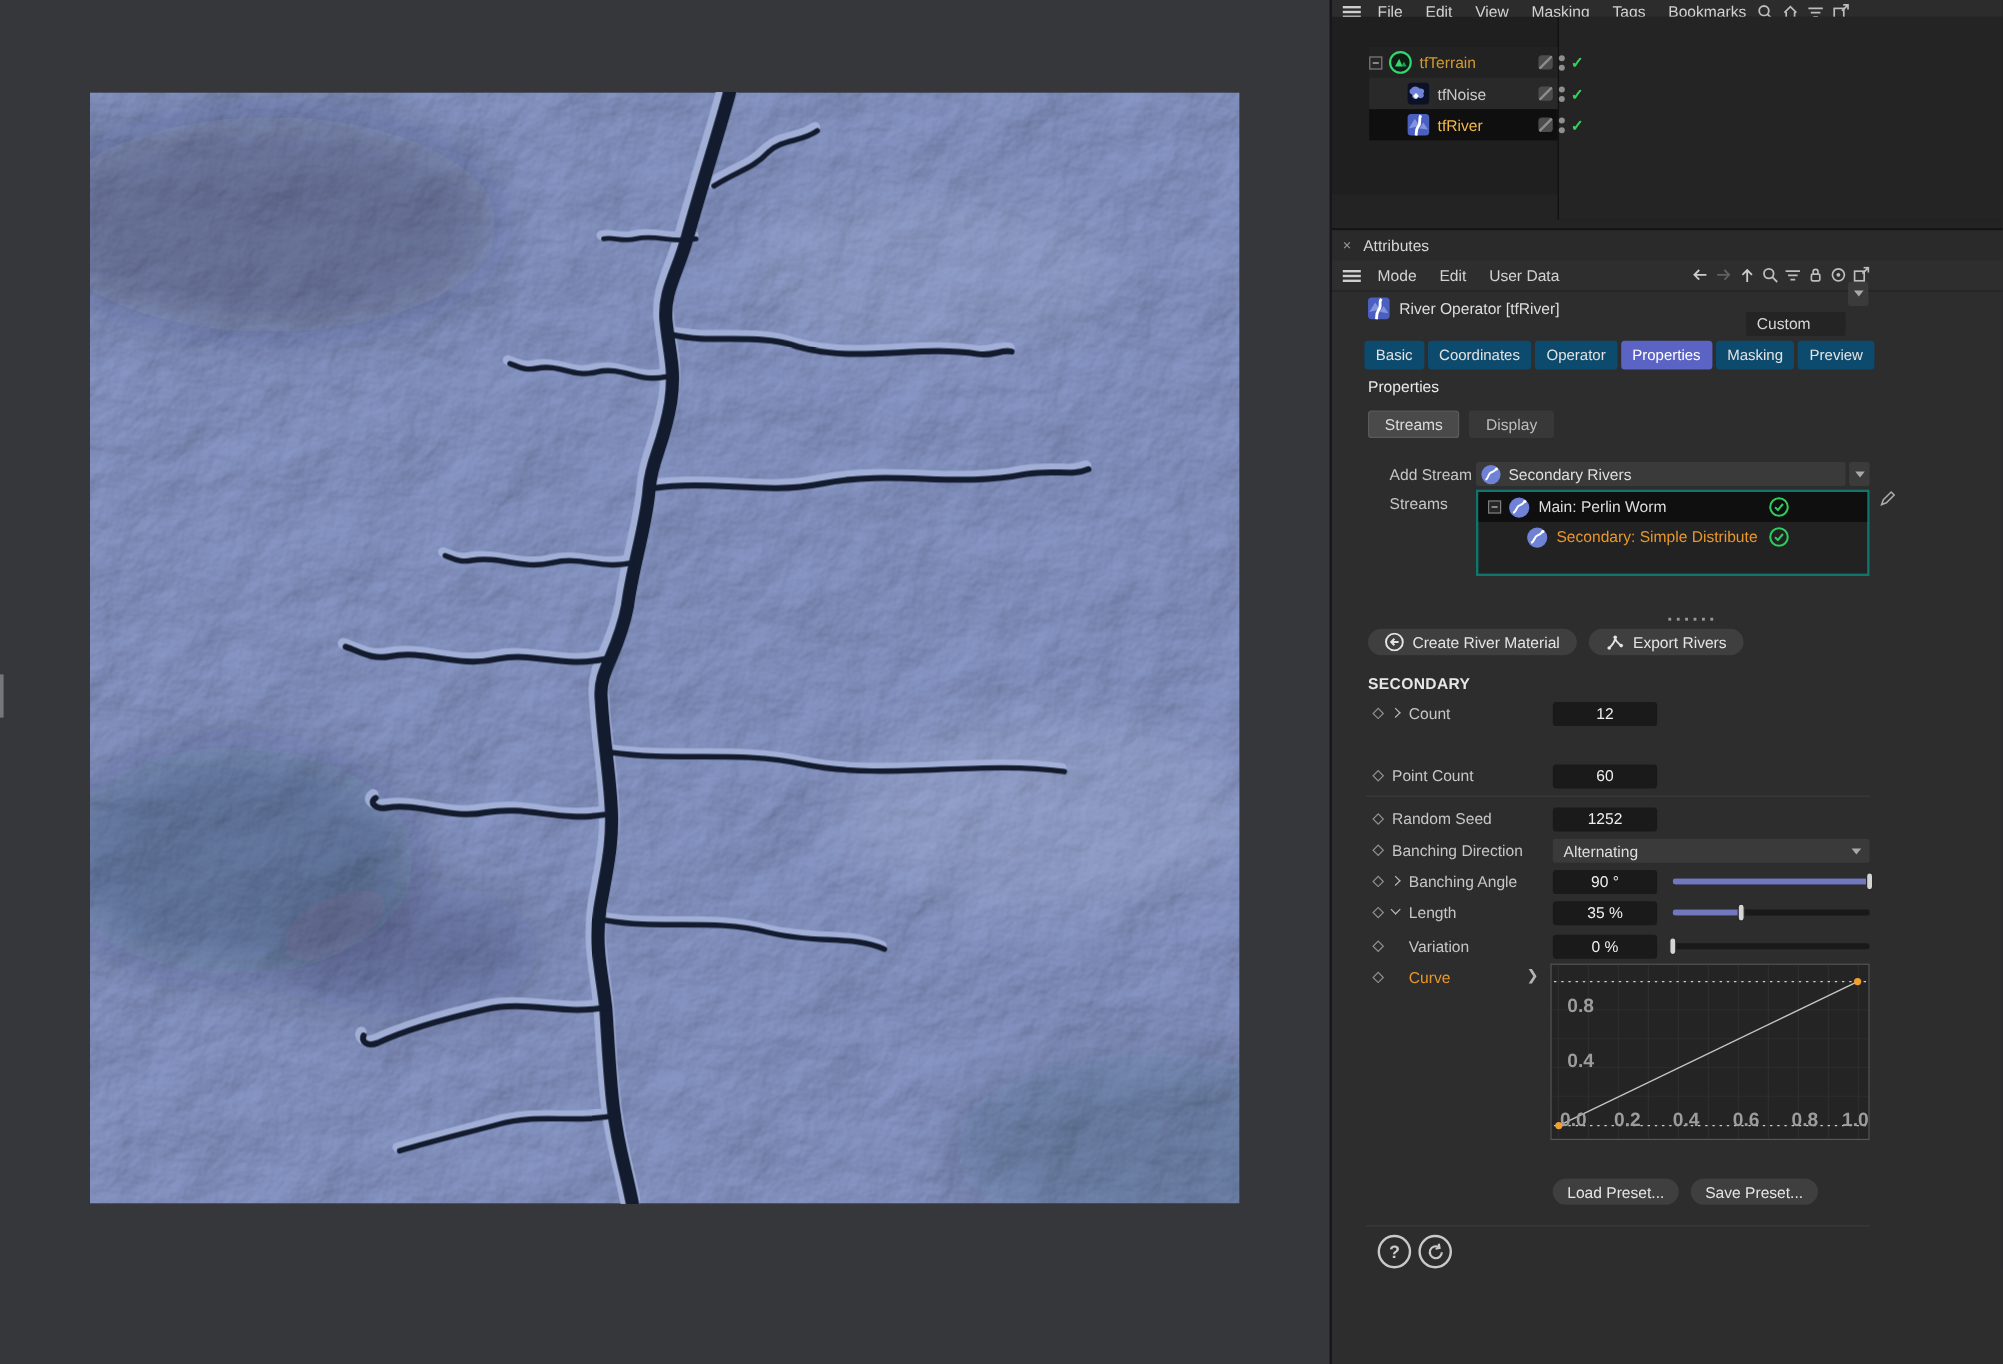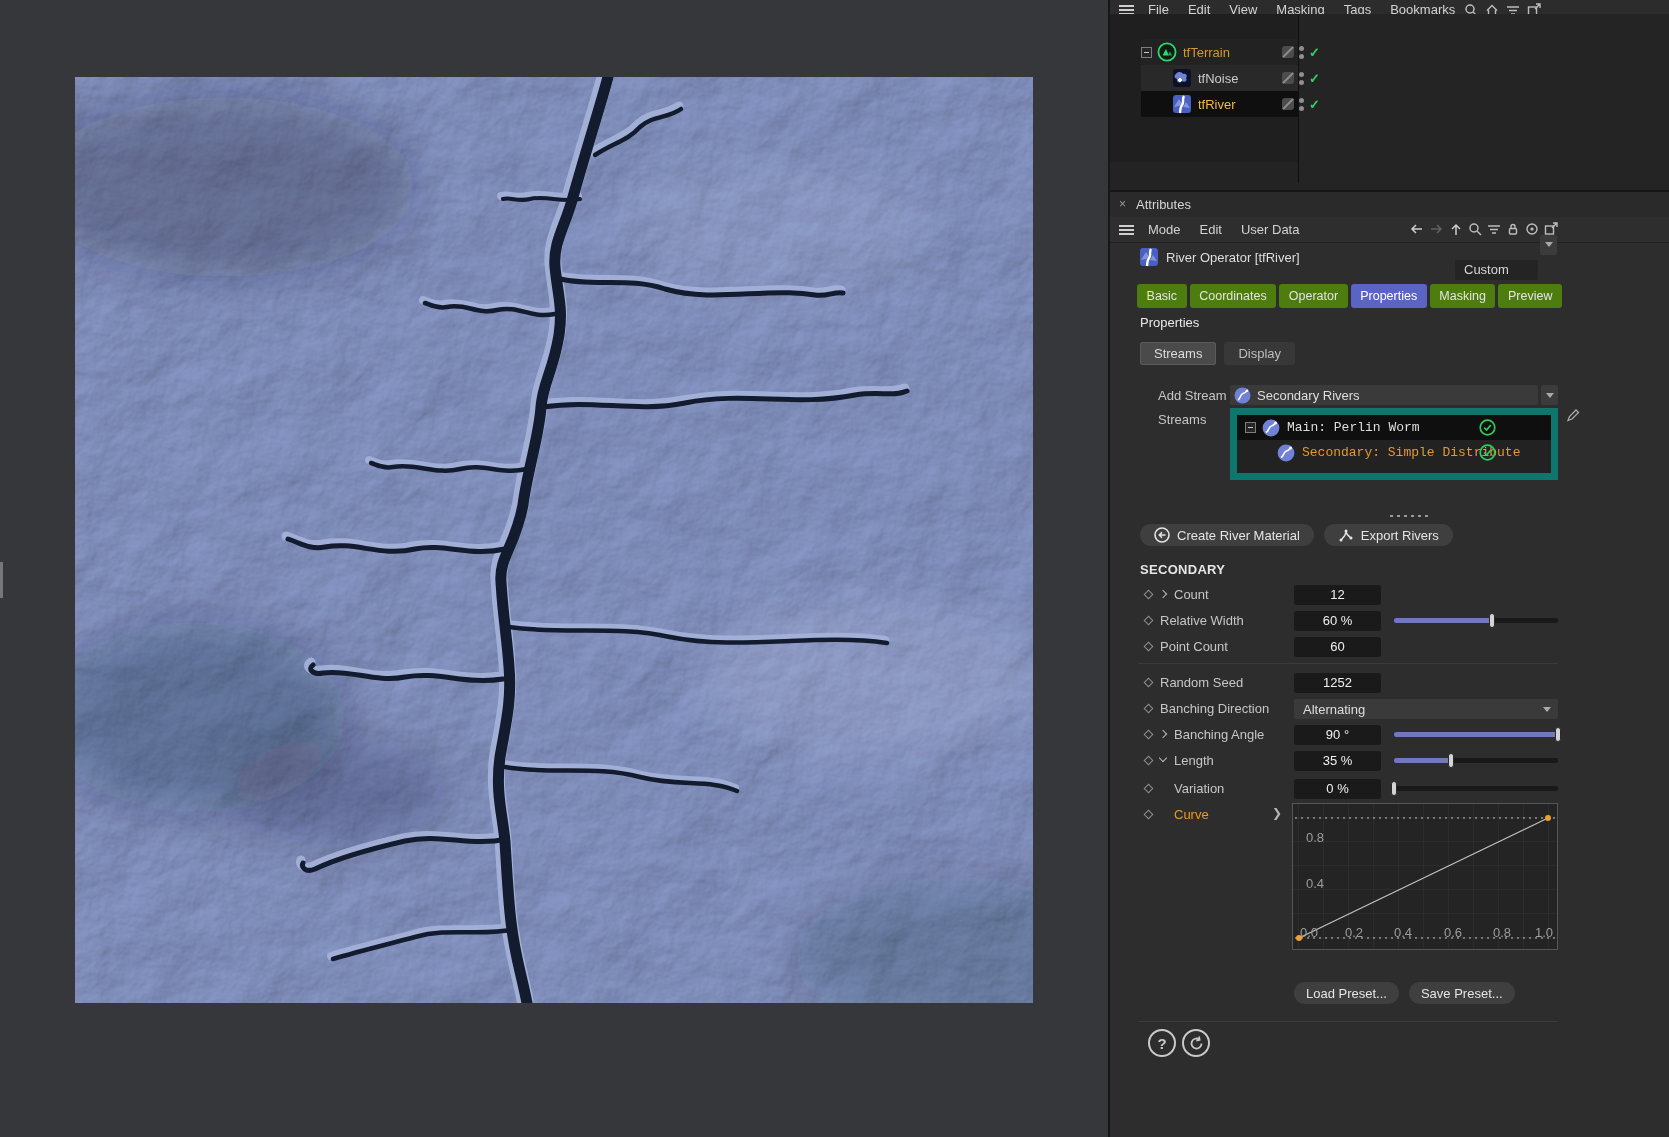--- a/index.html
+++ b/index.html
@@ -46,35 +46,35 @@
   .close-x { color:#9b9b9b; font-size:12px; margin:0 10px 2px 9px; }
   .attr-menubar { position:absolute; left:0; top:217px; width:559px; height:26px; background:#2e2e2e; border-bottom:1px solid #222; display:flex; align-items:center; }
   .attr-icons { position:absolute; right:111px; top:222px; display:flex; gap:5px; align-items:center; }
   .obj-row { position:absolute; left:0; top:244px; width:559px; height:26px; display:flex; align-items:center; }
   .obj-row .lbl { color:#dedede; margin-left:7px; }
   .dd-box { background:#242424; border-radius:2px; height:20px; display:flex; align-items:center; padding:0 9px; color:#d6d6d6;margin-top:25px; }
   .dd-arrow { width:17px; height:20px; background:#3b3b3b; border-radius:2px; display:flex; align-items:center; justify-content:center; }
   .caret { width:0; height:0; border-left:4px solid transparent; border-right:4px solid transparent; border-top:5px solid #a9a9a9; }
 
   .tabs { position:absolute; left:27px; top:284px; width:425px; height:24px; display:flex; gap:3px; }
-  .tab { flex:1 1 auto; background:#4d7c0f; border-radius:3px; display:flex; align-items:center; justify-content:center; color:#e3e3e3; font-size:12.5px; white-space:nowrap; padding:0 8px; }
+  .tab { flex:1 1 auto; background:#0c4a6e; border-radius:3px; display:flex; align-items:center; justify-content:center; color:#e3e3e3; font-size:12.5px; white-space:nowrap; padding:0 8px; }
   .tab.active { background:#5b63c4; color:#fff; }
 
   .sec-head { position:absolute; left:30px; top:315px; color:#eaeaea; }
   .subtabs { position:absolute; left:30px; top:342px; display:flex; gap:8px; }
   .subtab { height:23px; padding:0 14px; border-radius:3px; display:flex; align-items:center; color:#dcdcdc; }
   .subtab.on { background:#4a4a4a; box-shadow:inset 0 0 0 1px #5a5a5a; }
   .subtab.off { background:#383838; color:#bdbdbd; }
 
   .frow { position:absolute; height:22px; display:flex; align-items:center; }
   .flabel { color:#c6c6c6; }
   .combo { position:absolute; display:flex; align-items:center; height:20px; background:#3a3a3a; border-radius:2px; color:#dedede; }
   .chev { color:#b5b5b5; font-size:12px; }
 
-  .stream-tree { position:absolute; left:120px; top:408px; width:328px; height:72px; background:#222; border:7px solid #0f766e;font-family:Liberation Mono, monospace; }
+  .stream-tree { position:absolute; left:120px; top:408px; width:328px; height:72px; background:#222; border:2px solid #0f766e; }
   .st-row { position:relative; height:25px; display:flex; align-items:center; }
   .st-row.sel { background:#0f0f0f; }
   .st-check { position:absolute; left:242px; }
   .pen-icon { position:absolute; left:455px; top:406px; }
   .grip { position:absolute; left:278px; top:514px; width:42px; height:4px;
           background:radial-gradient(circle, #9a9a9a 1.2px, transparent 1.4px); background-size:7px 4px; }
 
   .pill { height:22px; border-radius:11px; background:#3f3f3f; display:inline-flex; align-items:center; justify-content:center; gap:7px; color:#e4e4e4; padding:0 14px; }
   .btnrow1 { position:absolute; left:30px; top:524px; display:flex; gap:10px; }
   .group-title { position:absolute; left:30px; top:562px; color:#e6e6e6; font-weight:bold; letter-spacing:.3px; }
@@ -85,21 +85,21 @@
   .pchev.down { transform:rotate(45deg); top:7px; }
   .plabel { position:absolute; top:5px; color:#c6c6c6; white-space:nowrap; }
   .plabel.orange { color:#e8972c; }
   .pvalue { position:absolute; left:184px; top:3px; width:87px; height:20px; background:#1a1a1a; border-radius:3px; color:#efefef; text-align:center; line-height:20px; }
   .slider { position:absolute; left:284px; top:10px; width:164px; height:5px; background:#191919; border-radius:2px; }
   .sl-fill { position:absolute; left:0; top:0; height:5px; background:#7178bd; border-radius:2px; }
   .sl-knob { position:absolute; top:-5px; width:6px; height:15px; background:#d4d4d4; border-radius:3px; border:1px solid #2a2a2a; }
   .hdiv { position:absolute; left:28px; width:420px; height:1px; background:#3b3b3b; }
 
   .curve-widget { position:absolute; left:182px; top:803px; width:266px; height:147px; background:#242424; border:1px solid #565656; }
-  .cv-lbl { position:absolute; color:#9c9c9c; font-size:13px; }
+  .cv-lbl { position:absolute; color:#9c9c9c; font-size:16px;font-weight:bold; }
   .btnrow2 { position:absolute; left:184px; top:958px; display:flex; gap:10px;margin-top:24px; }
 
   .foot-circles { position:absolute; left:38px; top:1029px; display:flex; gap:6px; }
   .circ { width:28px; height:28px; border:2px solid #c9c9c9; border-radius:50%; display:flex; align-items:center; justify-content:center; color:#c9c9c9; font-weight:bold; font-size:15px; }
 
   .st-icon { flex:none; }
   svg { vertical-align:middle; }
 </style>
 </head>
 <body>
@@ -458,29 +458,20 @@
 
     <div class="group-title">SECONDARY</div>
 
     <div class="prow" style="top:582px;">
       <span class="kdiamond"></span>
       <span class="pchev"></span>
       <span class="plabel" style="left:64px;">Count</span>
       <span class="pvalue">12</span>
     </div>
 
-    <div class="prow" style="top:608px;">
-      <span class="kdiamond"></span>
-      <span class="plabel" style="left:50px;">Relative Width</span>
-      <span class="pvalue">60 %</span>
-      <span class="slider">
-          <span class="sl-fill" style="width: 60%;"></span>
-          <span class="sl-knob" style="left: calc(60% - 3px);"></span>
-        </span>
-    </div>
 
     <div class="prow" style="top:634px;">
       <span class="kdiamond"></span>
       <span class="plabel" style="left:50px;">Point Count</span>
       <span class="pvalue">60</span>
     </div>
 
     <div class="hdiv" style="top:663px;"></div>
 
     <div class="prow" style="top:670px;">

